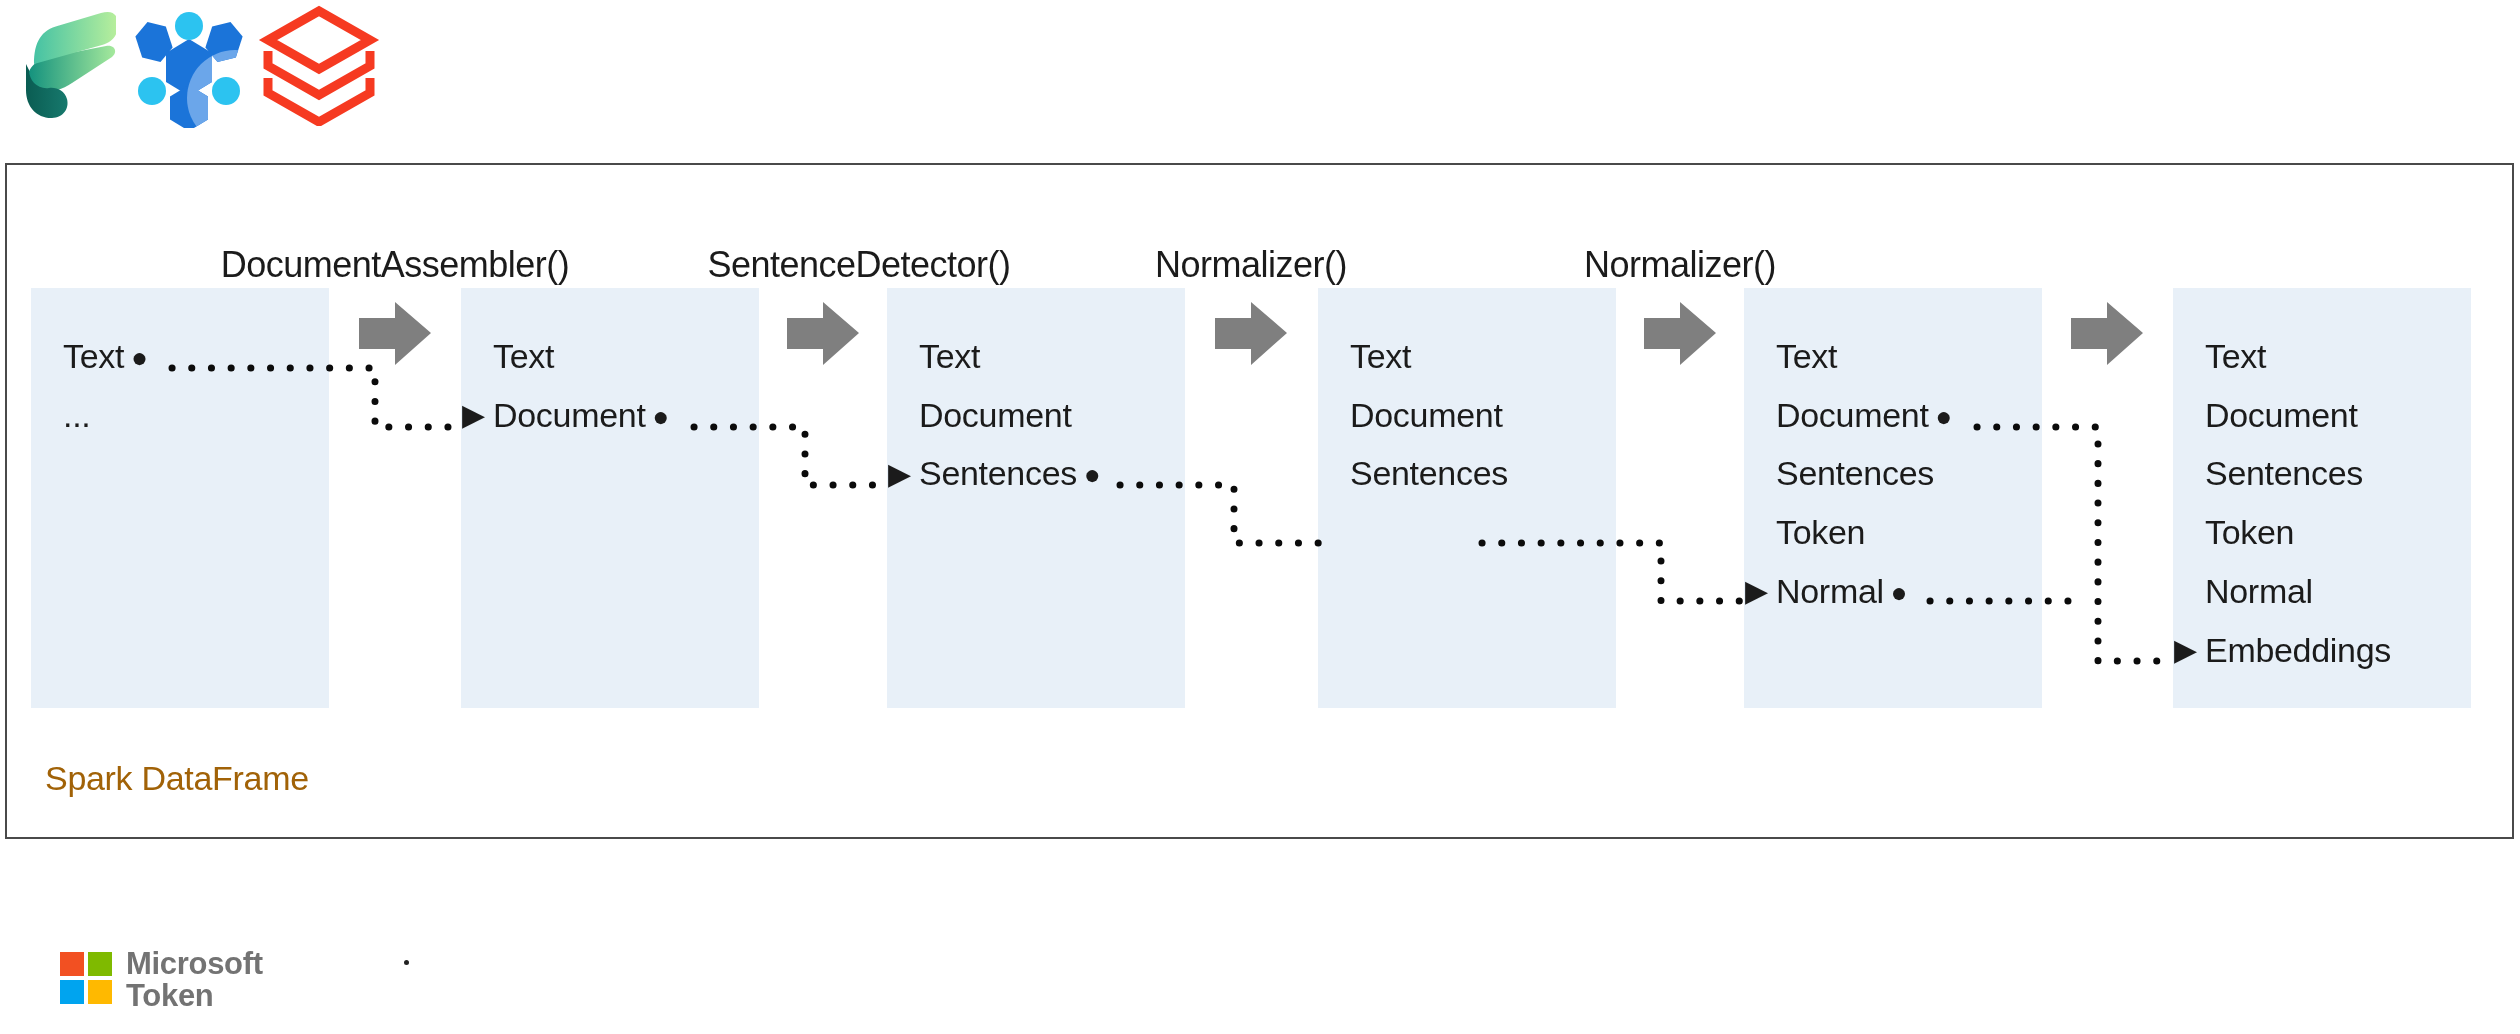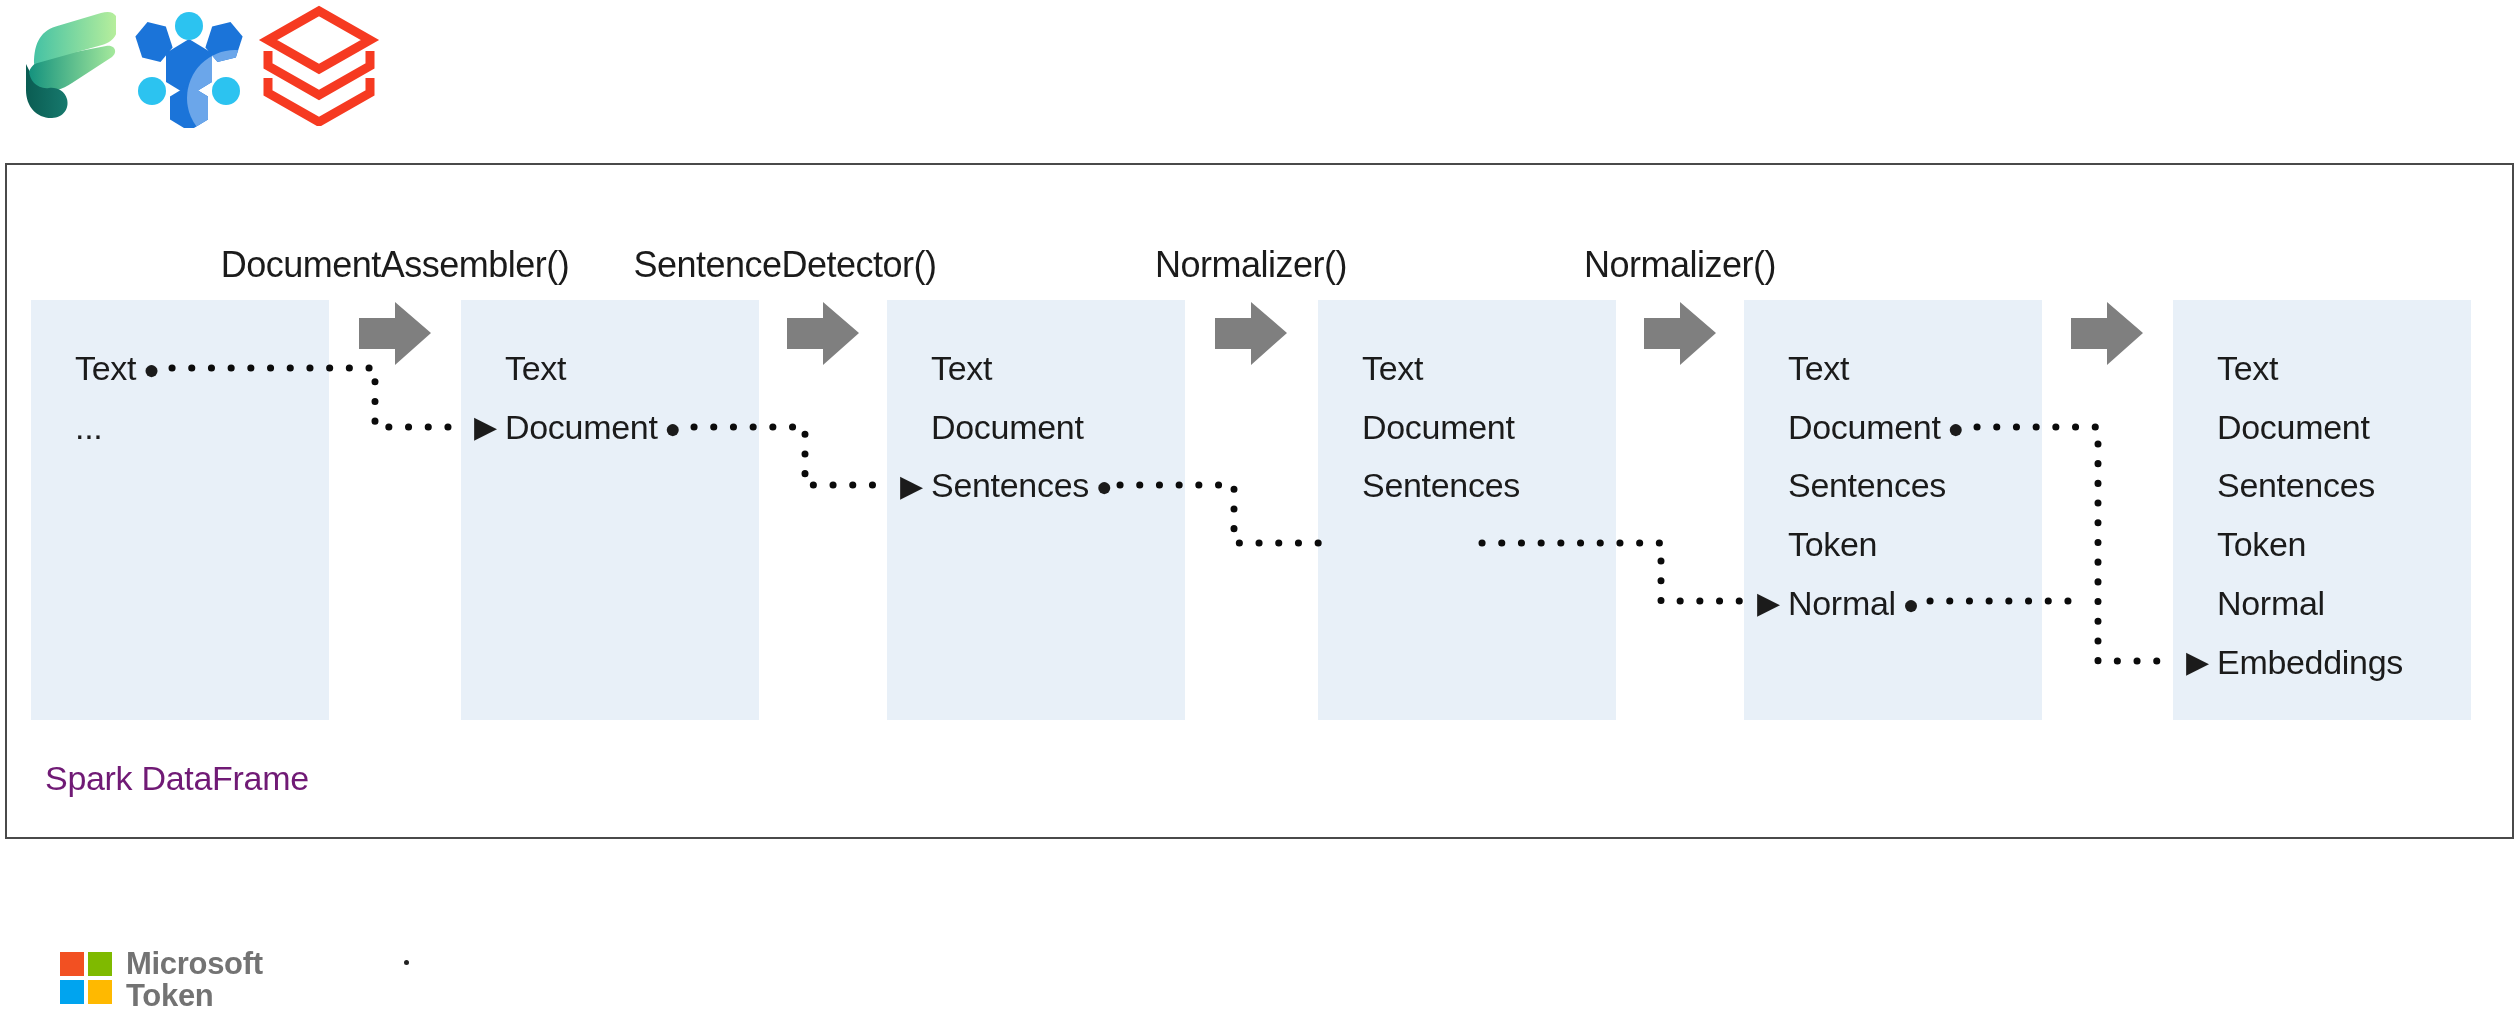--- a/index.html
+++ b/index.html
@@ -19,37 +19,37 @@
   .frame{
     position:absolute;left:5px;top:163px;width:2509px;height:676px;
     border:2.5px solid var(--frame_border);background:#ffffff;
   }
   .stage-label{
     position:absolute;top:246px;transform:translateX(-50%);
     font-size:36px;line-height:38px;color:var(--text_black);white-space:nowrap;
     letter-spacing:-0.5px;
   }
   .df-box{
-    position:absolute;top:300px;width:298px;height:420px;
-    background:var(--box_fill);padding:39px 0 0 44px;
+    position:absolute;top:288px;width:298px;height:420px;
+    background:var(--box_fill);padding:39px 0 0 32px;
   }
   .row{
     position:relative;line-height:58.7px;font-size:34px;white-space:nowrap;
     letter-spacing:-0.3px;
   }
   .pre{
     position:absolute;left:-31px;top:50%;transform:translateY(-53%);
     font-size:30px;line-height:0;
   }
   .post{font-size:28px;line-height:0;vertical-align:1px;margin-left:7px;}
   .flow-arrow{position:absolute;top:302px;width:72px;height:63px;}
   .connector-layer{position:absolute;left:0;top:0;width:2520px;height:1034px;pointer-events:none;}
   .caption{
     position:absolute;left:45px;top:758px;font-size:34px;line-height:40px;
-    color:#701a75;letter-spacing:-0.3px;
+    color:#a16207;letter-spacing:-0.3px;
   }
   .azure-logo{position:absolute;left:60px;top:920px;display:flex;align-items:flex-start;margin-top:28px;}
   .ms-squares{display:grid;grid-template-columns:24px 24px;grid-template-rows:24px 24px;gap:4px;margin-top:4px;}
   .ms-squares .sq{width:24px;height:24px;}
   .sq-red{background:var(--ms_red);} .sq-green{background:var(--ms_green);}
   .sq-blue{background:var(--ms_blue);} .sq-yellow{background:var(--ms_yellow);}
   .brand-text{margin-left:14px;font-size:31px;line-height:32px;font-weight:600;color:var(--brand_gray);letter-spacing:-0.3px;}
   .artifact-dot{position:absolute;left:404px;top:960px;width:5px;height:5px;border-radius:50%;background:#222222;}
 </style>
 </head>
@@ -101,21 +101,21 @@
     <g fill="none" stroke="var(--databricks_red)" stroke-width="9" stroke-linejoin="miter">
       <path d="M61,7 L112,36 61,65 10,36 Z"></path>
       <path d="M10,47 L10,62 61,91 112,62 112,47"></path>
       <path d="M10,74 L10,89 61,118 112,89 112,74"></path>
     </g>
   </svg>
 
   <div class="frame"></div>
 
   <div class="stage-label" style="left:395px">DocumentAssembler()</div>
-  <div class="stage-label" style="left:785px">SentenceDetector()</div>
+  <div class="stage-label" style="left:859px">SentenceDetector()</div>
   <div class="stage-label" style="left:1251px">Normalizer()</div>
   <div class="stage-label" style="left:1680px">Normalizer()</div>
 
   <svg class="flow-arrow" style="left:359px" viewBox="0 0 72 63">
       <polygon points="0,16 36,16 36,0 72,31 36,63 36,47 0,47" fill="var(--arrow_gray)"></polygon>
     </svg>
   <svg class="flow-arrow" style="left:787px" viewBox="0 0 72 63">
       <polygon points="0,16 36,16 36,0 72,31 36,63 36,47 0,47" fill="var(--arrow_gray)"></polygon>
     </svg>
   <svg class="flow-arrow" style="left:1215px" viewBox="0 0 72 63">

